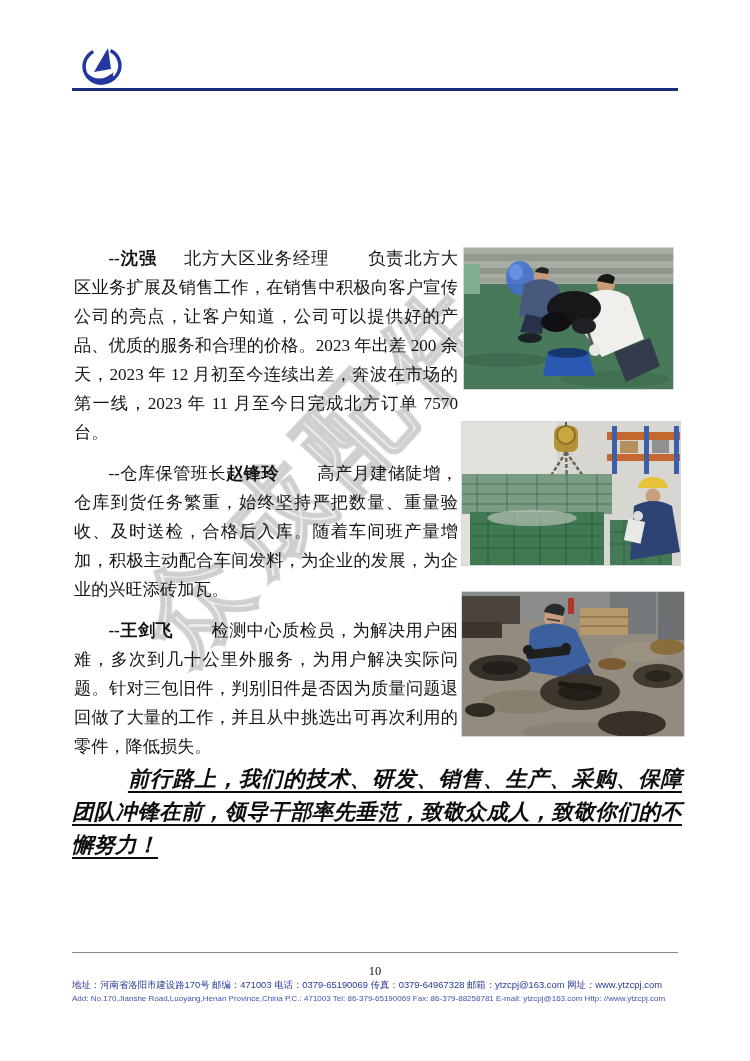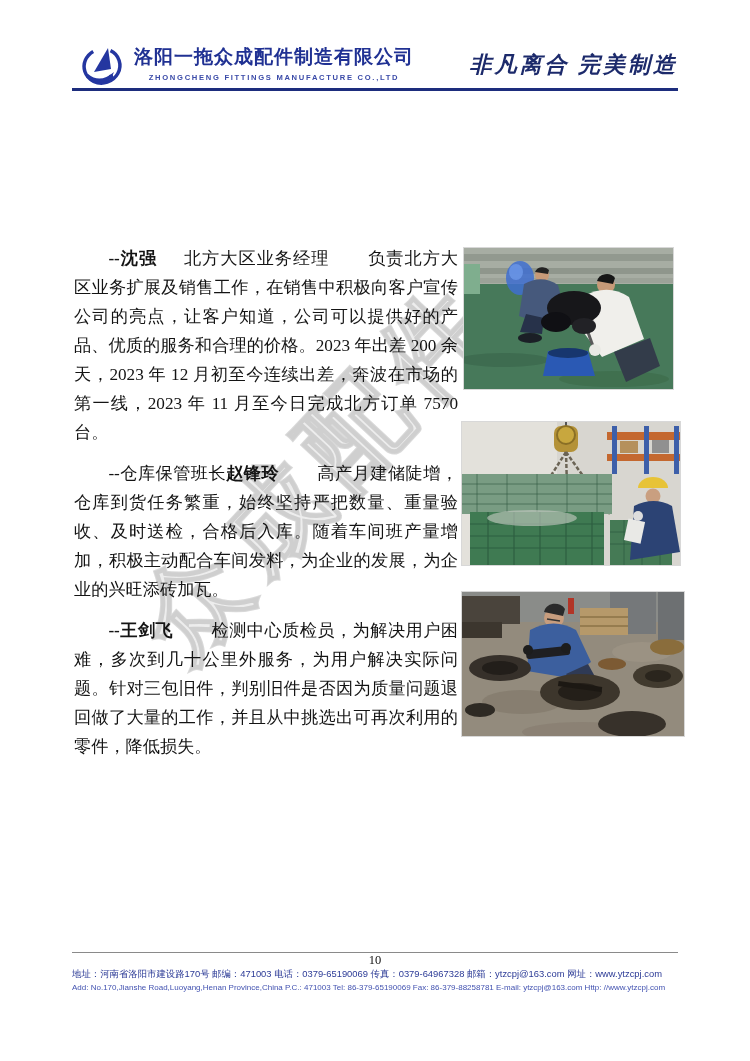--- a/index.html
+++ b/index.html
@@ -45,43 +45,38 @@
   .photo svg { display:block; }
   .photo1 { left:463px; top:247px; width:211px; height:143px; }
   .photo2 { left:461px; top:421px; width:220px; height:145px; }
   .photo3 { left:461px; top:591px; width:224px; height:146px; }
 
   
   .footer { position:absolute; left:72px; top:952px; width:606px;
             font-family:"Liberation Sans","DejaVu Sans",sans-serif; }
   .footer-rule { border-top:1px solid #8a8a8a; }
   .page-num { text-align:center; font-family:"Liberation Serif","DejaVu Serif",serif;
-              font-size:12.5px; color:#111; margin-top:0; }
+              font-size:12.5px; color:#111; margin-top:11px; }
   .addr-cn { font-size:9.4px; color:#2b3a96; white-space:nowrap; }
   .addr-en { margin-top:2px; font-size:8px; color:#4252b0; white-space:nowrap; }
 </style>
 </head>
 <body>
 
 <div id="page">
 
   <div class="watermark">众成配件</div>
 
   <div class="header">
     <svg class="logo" viewBox="0 0 48 46">
       <ellipse cx="24" cy="24" rx="18" ry="17" fill="none" stroke="#2436a0" stroke-width="3.5" transform="rotate(-18 24 24)" stroke-dasharray="78 18"></ellipse>
       <path d="M30 6 L16 30 L33 27 Z" fill="#2436a0"></path>
       <path d="M10 32 q12 10 26 -2 l-3 7 q-13 9 -25 -2 z" fill="#2436a0"></path>
       <circle cx="33" cy="35" r="2.4" fill="#2436a0"></circle>
     </svg>
-    <div class="namewrap">
-      <div class="cn-name">洛阳一拖众成配件制造有限公司</div>
-      <div class="en-name">ZHONGCHENG FITTINGS MANUFACTURE CO.,LTD</div>
-    </div>
-    <div class="slogan">非凡离合 完美制造</div>
   </div>
   <div class="header-rule"></div>
 
 
   <div class="left-col">
     <p><b>--沈强</b><span class="sp2"></span><span>北方大区业务经理</span><span class="sp3"></span><span>负责北方大区业务扩展及销售工作，在销售中积极向客户宣传公司的亮点，让客户知道，公司可以提供好的产品、优质的服务和合理的价格。2023 年出差 200 余天，2023 年 12 月初至今连续出差，奔波在市场的第一线，2023 年 11 月至今日完成北方订单 7570 台。</span></p>
 
     <p class="after-head"><span>--仓库保管班长</span><b>赵锋玲</b><span class="sp3"></span><span>高产月建储陡增，仓库到货任务繁重，始终坚持严把数量、重量验收、及时送检，合格后入库。随着车间班产量增加，积极主动配合车间发料，为企业的发展，为企业的兴旺添砖加瓦。</span></p>
 
     <p class="after-head"><b>--王剑飞</b><span class="sp3"></span><span>检测中心质检员，为解决用户困难，多次到几十公里外服务，为用户解决实际问题。针对三包旧件，判别旧件是否因为质量问题退回做了大量的工作，并且从中挑选出可再次利用的零件，降低损失。</span></p>
@@ -202,20 +197,21 @@
         <ellipse cx="196" cy="84" rx="25" ry="12" fill="#413a2e"></ellipse>
         <ellipse cx="196" cy="84" rx="13" ry="6" fill="#2a251d"></ellipse>
         <ellipse cx="170" cy="132" rx="34" ry="13" fill="#37312a"></ellipse>
         <ellipse cx="205" cy="55" rx="17" ry="8" fill="#8a6d3c"></ellipse>
         <ellipse cx="18" cy="118" rx="15" ry="7" fill="#2e2a24"></ellipse>
         <ellipse cx="150" cy="72" rx="14" ry="6" fill="#7c5a33"></ellipse>
       </g>
     </svg>
   </div>
 
+  <div class="closing">前行路上，我们的技术、研发、销售、生产、采购、保障团队冲锋在前，领导干部率先垂范，致敬众成人，致敬你们的不懈努力！</div>
 
   <div class="footer">
     <div class="footer-rule"></div>
     <div class="page-num">10</div>
     <div class="addr-cn">地址：河南省洛阳市建设路170号  邮编：471003  电话：0379-65190069  传真：0379-64967328  邮箱：ytzcpj@163.com  网址：www.ytzcpj.com</div>
     <div class="addr-en">Add: No.170,Jianshe Road,Luoyang,Henan Province,China  P.C.: 471003  Tel: 86-379-65190069  Fax: 86-379-88258781  E-mail: ytzcpj@163.com  Http: //www.ytzcpj.com</div>
   </div>
 
 </div>
 

